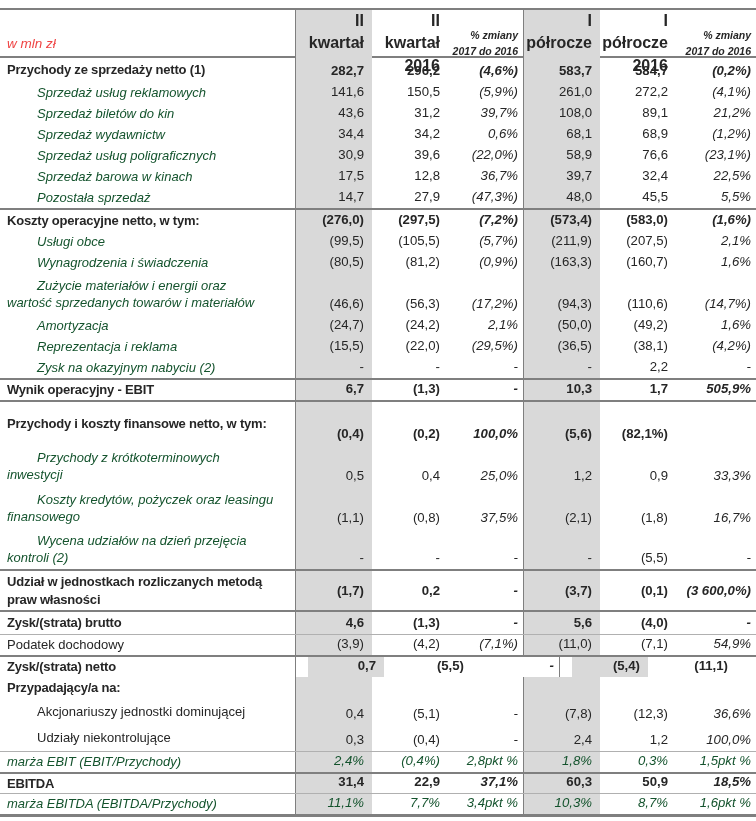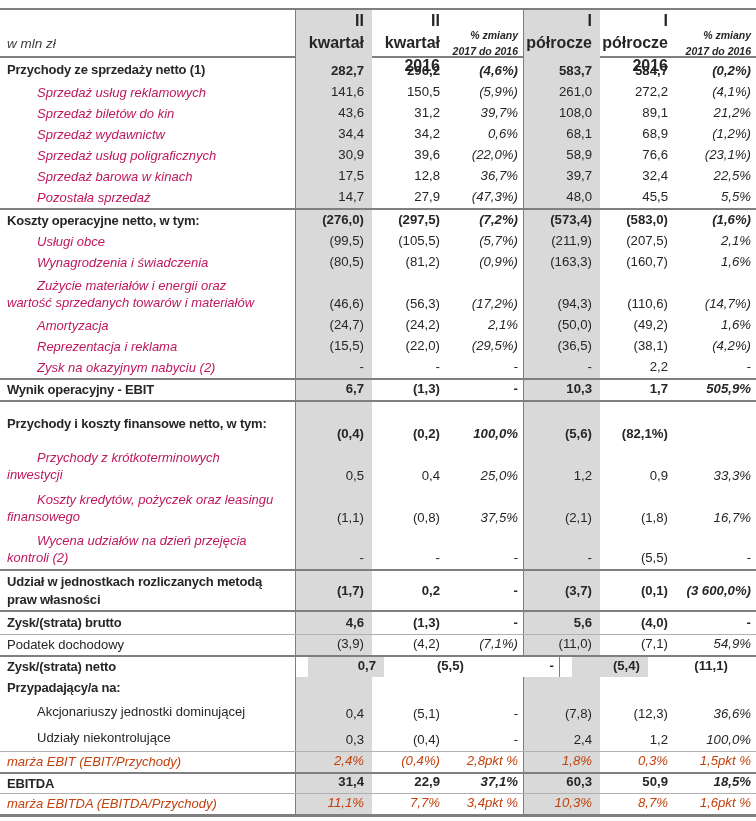--- a/index.html
+++ b/index.html
@@ -21,30 +21,30 @@
   
   .r> :nth-child(4),.r> :nth-child(7){font-style:italic;}
   .lbl{align-items:center;padding-left:7px;padding-right:2px;white-space:pre-line;
        font-size:13px;line-height:1.32;}
   .val{align-items:flex-end;justify-content:flex-end;text-align:right;
        padding:0 8px 3px 0;font-size:13.2px;line-height:1.2;}
   .r> :nth-child(4).val,.r> :nth-child(7).val{padding-right:5px;}
   
   .section{font-weight:bold;}
   .section .lbl{letter-spacing:-0.2px;}
-  .sub .lbl{font-style:italic;text-indent:30px;color:#be185d;}
+  .sub .lbl{font-style:italic;text-indent:30px;color:#14532d;}
   .indent .lbl{text-indent:30px;}
-  .margin .lbl,.margin .val{font-style:italic;color:#c2410c;}
+  .margin .lbl,.margin .val{font-style:italic;color:#14532d;}
   .vc .val{align-items:center;padding-bottom:0;}
   
   .bt-dark{border-top:2px solid var(--bd);}
   .bt-light{border-top:1px solid var(--bl);}
   
   .hdr{height:48px;border-bottom:2px solid var(--bd);}
-  .hdr .lbl{font-style:italic;font-size:13.5px;color:#404040;}
+  .hdr .lbl{font-style:italic;font-size:13.5px;color:#ef4444;}
   .hdr .val{flex-direction:column;align-items:flex-end;justify-content:center;
             font-weight:bold;font-size:16px;line-height:1.4;padding-bottom:0;}
   .hdr .val.small{font-size:10.5px;font-style:italic;line-height:1.5;}
 </style>
 </head>
 <body>
 
 <div class="table">
   <div class="r hdr">
     <div class="lbl">w mln zł</div>

